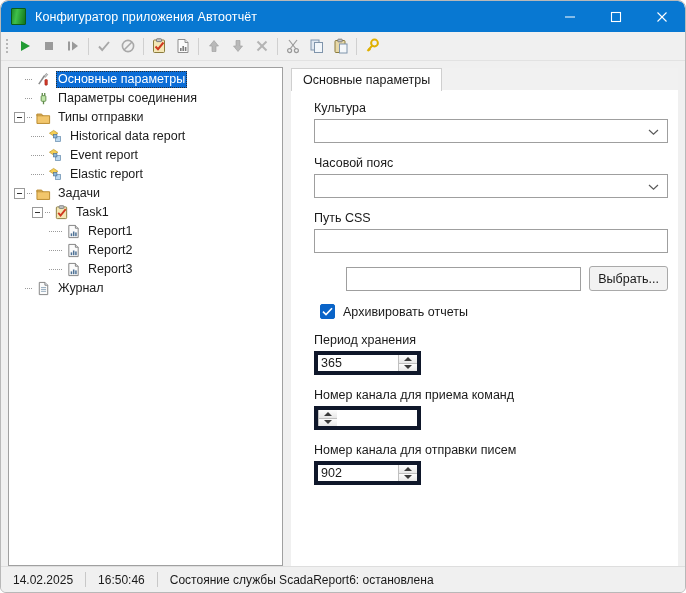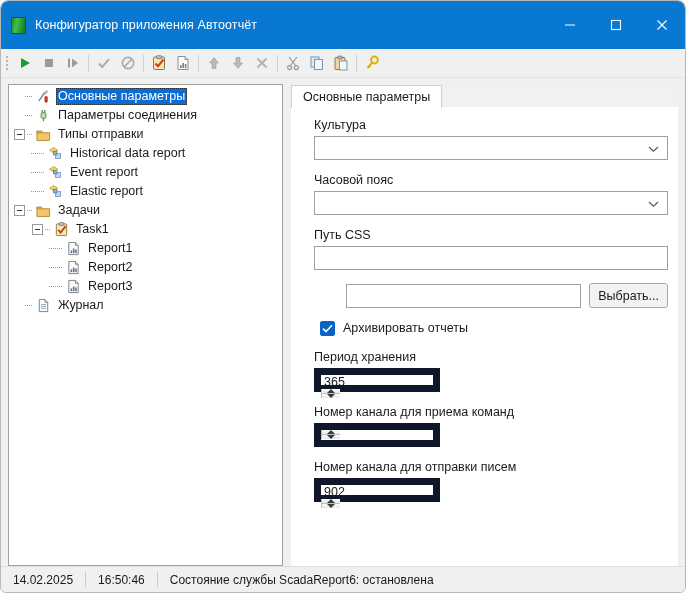--- a/index.html
+++ b/index.html
@@ -22,21 +22,21 @@
     background: #f0f0f0;
     border: 1px solid #b8b8b8;
     border-radius: 8px 8px 6px 6px;
     overflow: hidden;
     display: flex;
     flex-direction: column;
   }
 
   
   .titlebar {
-    height: 48px;
+    height: 31px;
     background: #0878d2;
     display: flex;
     align-items: center;
     flex: 0 0 auto;
     border-radius: 7px 7px 0 0;
   }
   .title-icon {
     width: 15px;
     height: 17px;
     margin-left: 10px;
@@ -274,21 +274,21 @@
     border-radius: 3px;
     font-family: "Liberation Sans", sans-serif;
     font-size: 12.5px;
     color: #1a1a1a;
     box-sizing: border-box;
     flex: 0 0 auto;
   }
 
   .cb-row {
     display: flex;
-    align-items: flex-start;
+    align-items: center;
     margin: 3px 0 14px 6px;
   }
   .cb-box {
     width: 15px;
     height: 15px;
     background: #0a64c8;
     border: 1px solid #0a64c8;
     border-radius: 2px;
     box-sizing: border-box;
     display: flex;
@@ -297,26 +297,25 @@
     flex: 0 0 auto;
     margin-right: 8px;
   }
   .cb-label {
     font-size: 12.5px;
     color: #1a1a1a;
   }
 
   .spin-wrap {
     display: flex;
-    width: 126px;
+    width: 107px;
     height: 24px;
-    border: 7px solid #0f172a;
+    border: 4px solid #0f172a;
     background: #ffffff;
     box-sizing: border-box;
-    flex-direction: column;
   }
   .spin-input {
     flex: 1 1 auto;
     border: none;
     outline: none;
     font-family: "Liberation Sans", sans-serif;
     font-size: 12.5px;
     color: #1a1a1a;
     padding: 0 3px;
     min-width: 0;

